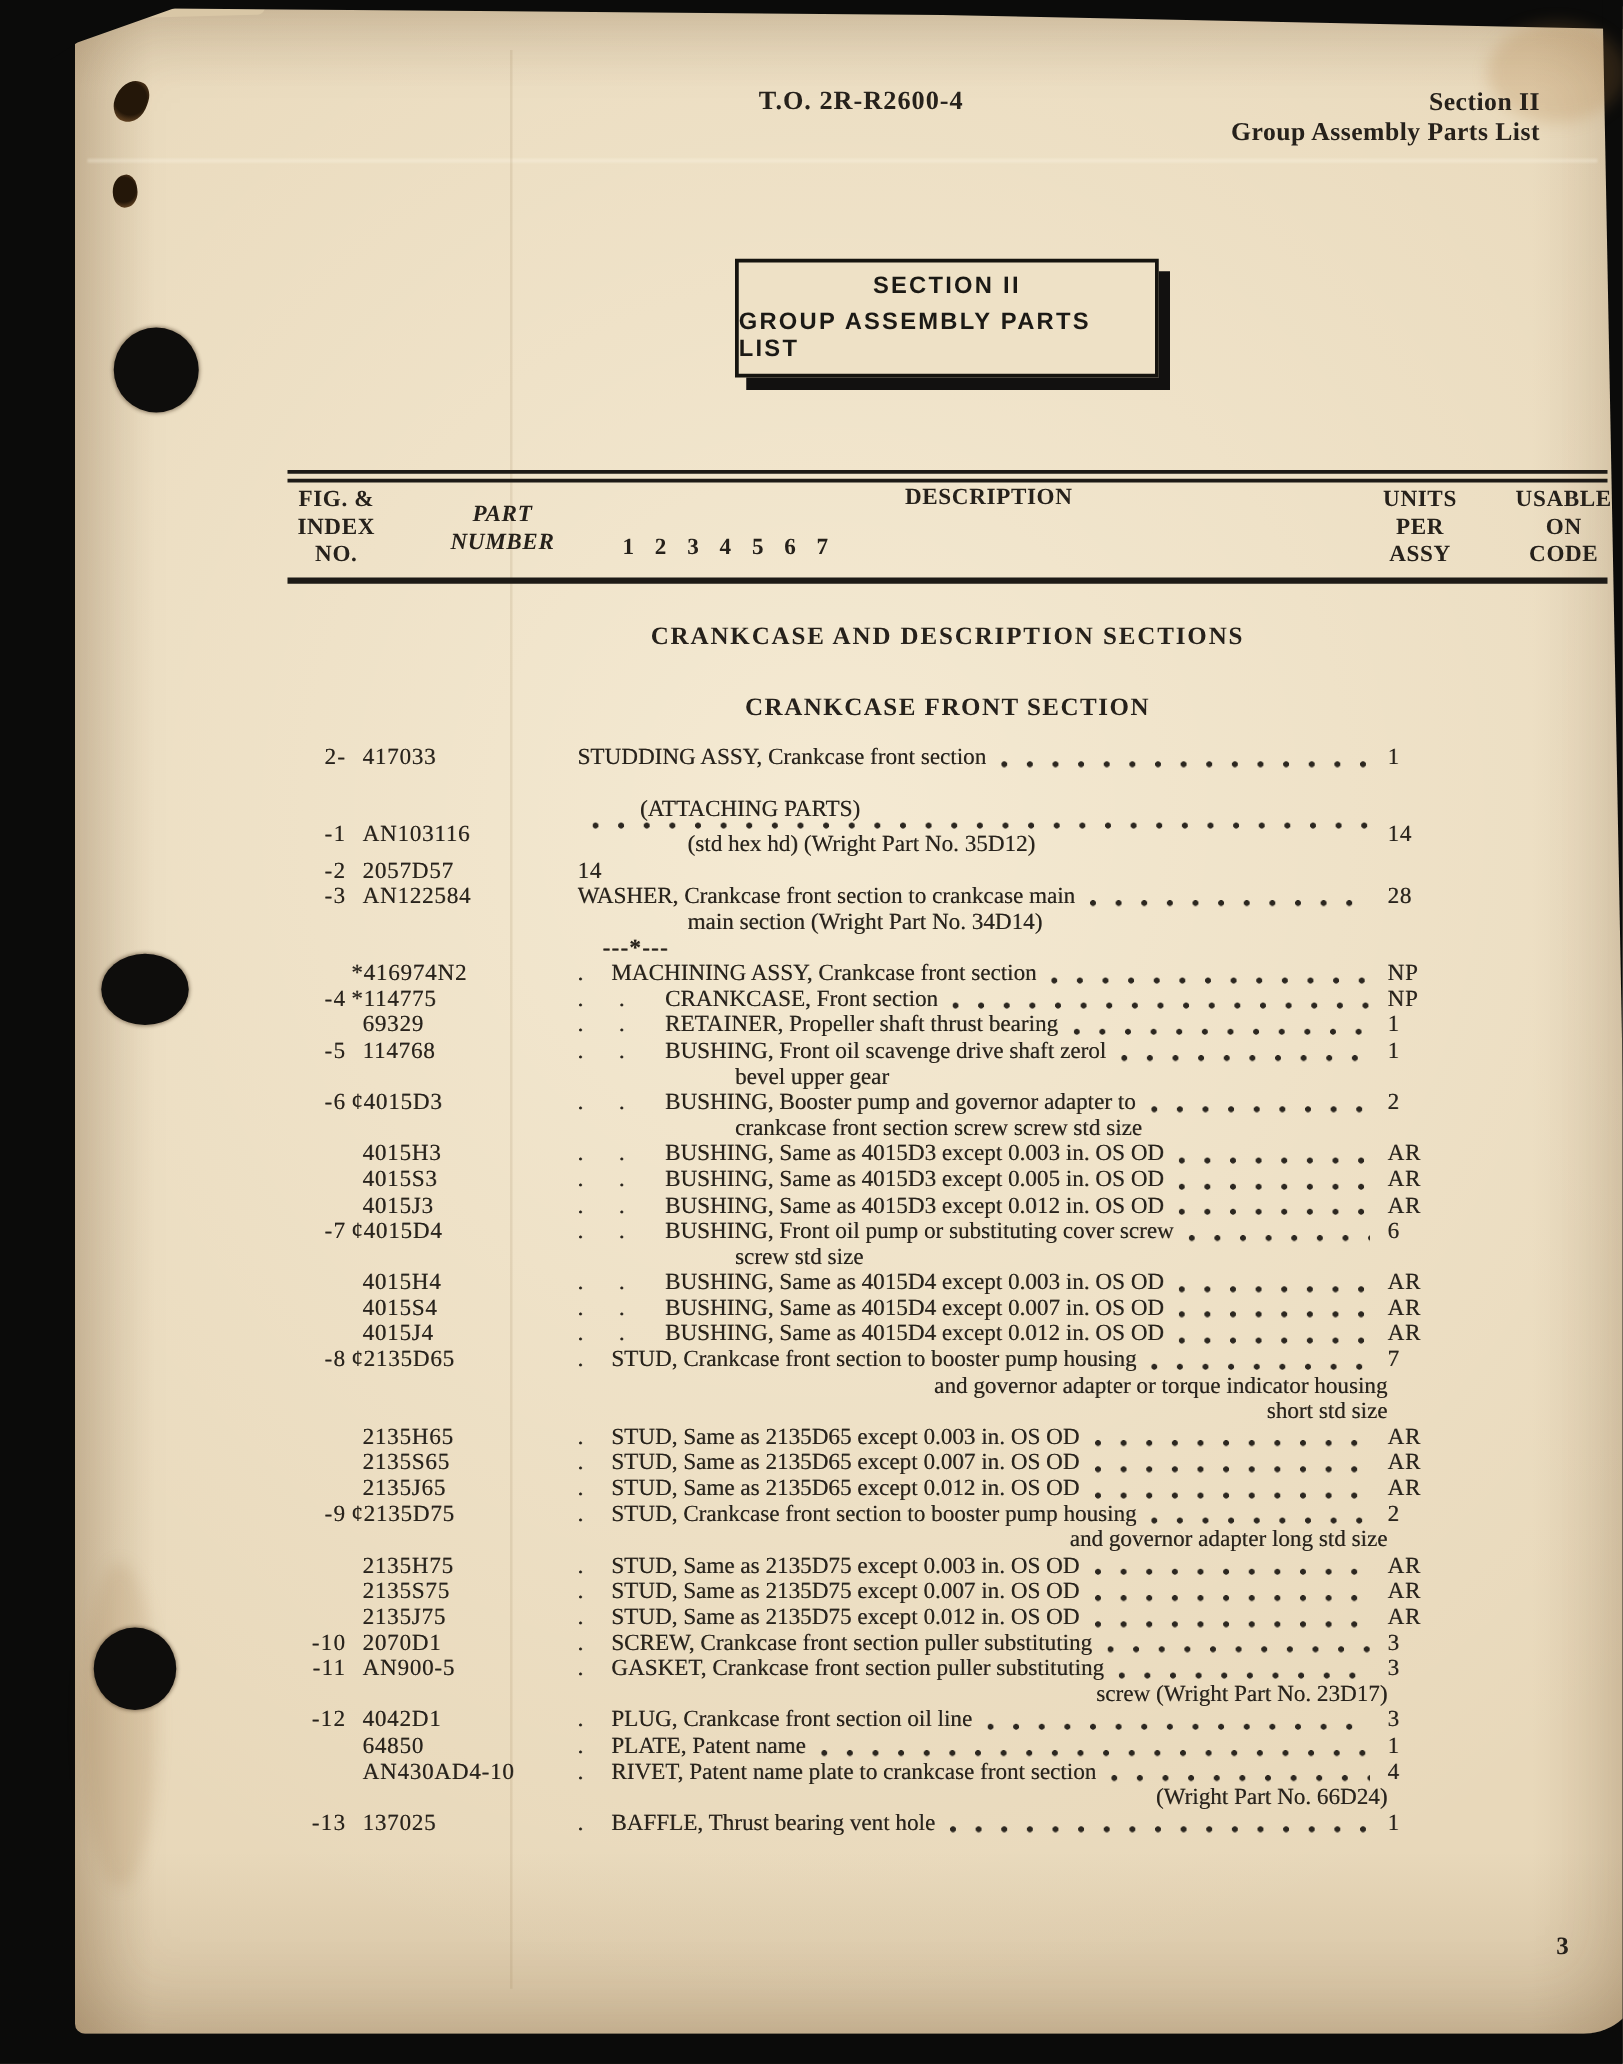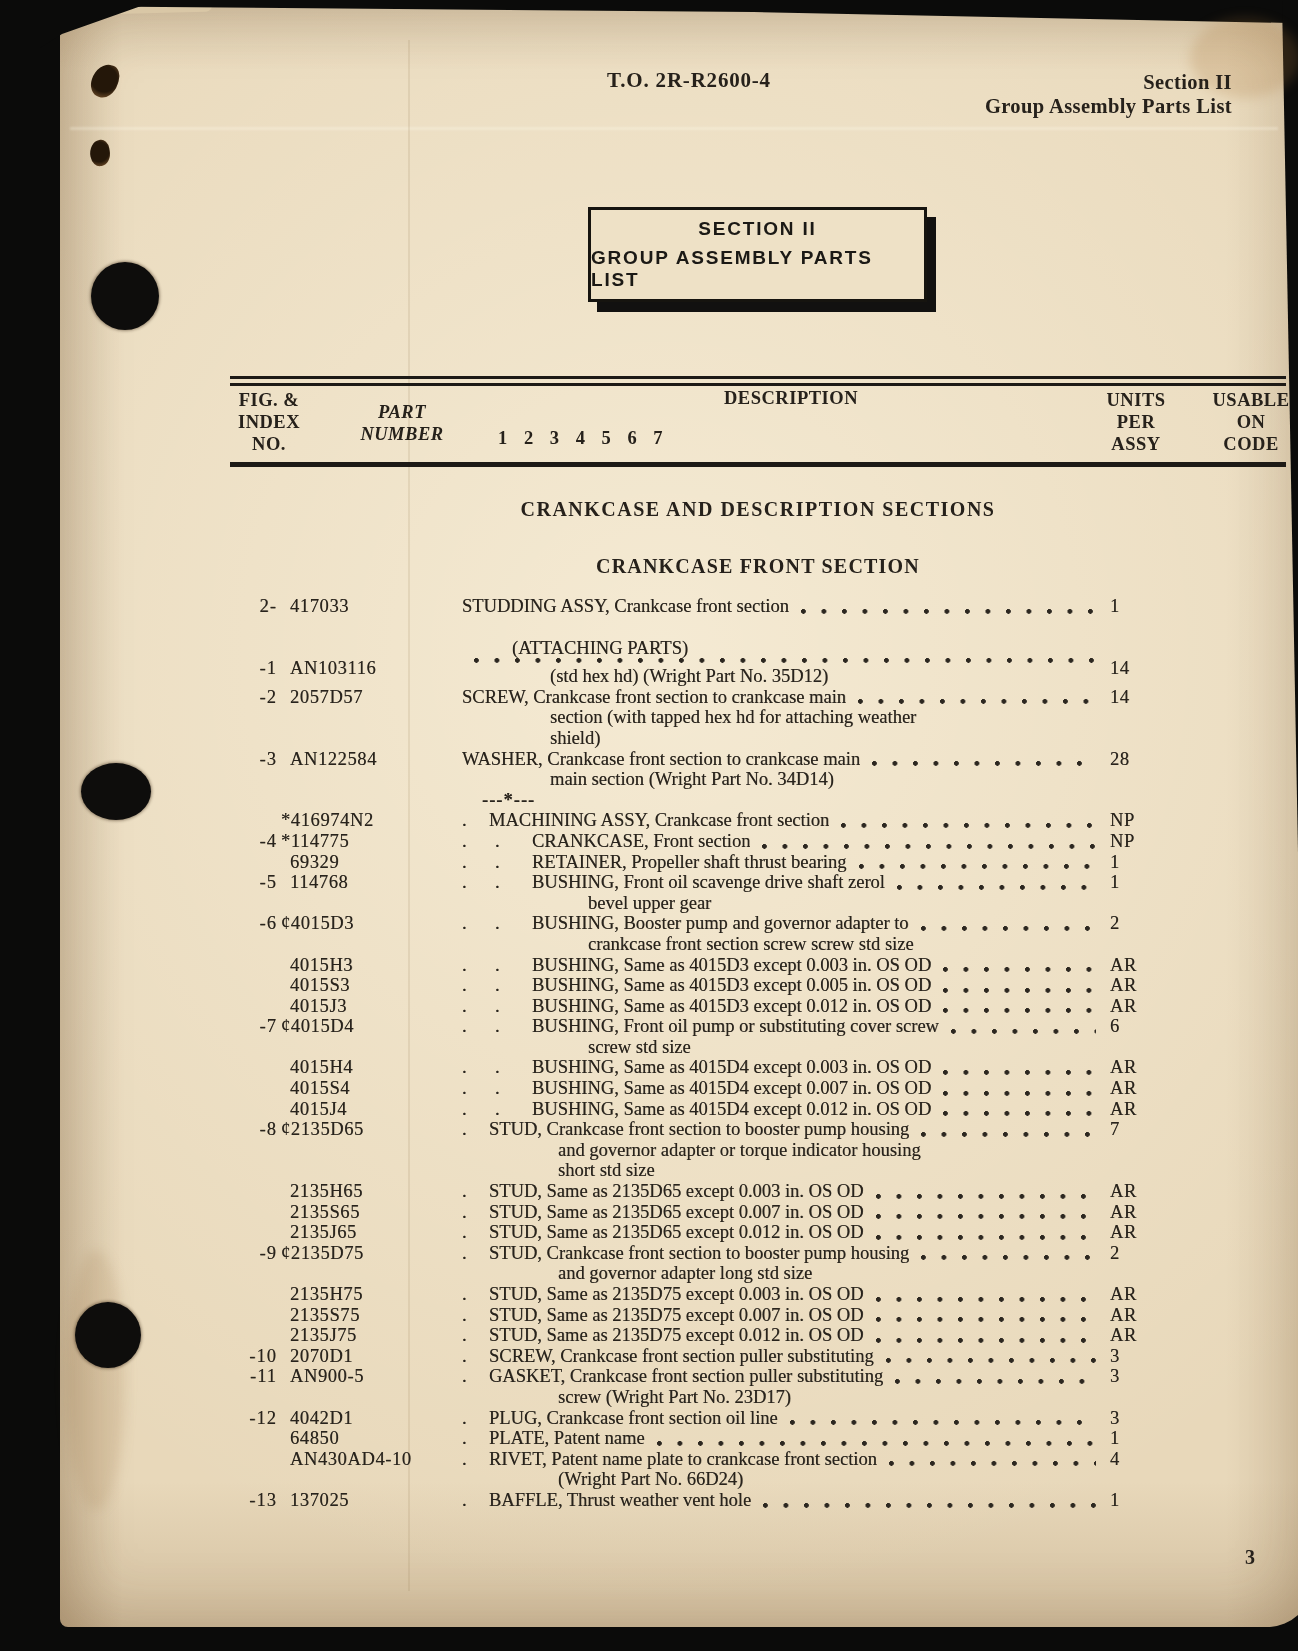--- a/index.html
+++ b/index.html
@@ -74,21 +74,21 @@
   .dtext{white-space:nowrap;flex:0 1 auto;overflow:hidden;}
   .pfx{flex:none;display:inline-block;}
   .pfx.l1{width:27px;}
   .pfx.l2{width:70px;}
   .pfx .pd{display:inline-block;width:33px;}
   .leader{flex:1 1 auto;min-width:18px;height:5px;margin:0 14px 3px 12px;align-self:flex-end;
         background-image:radial-gradient(circle at 2.4px 2.4px,#2c2720 2.1px,rgba(0,0,0,0) 2.6px);
         background-size:20.5px 5px;background-repeat:repeat-x;}
   .cont{white-space:nowrap;}
   .cl0{padding-left:88px;}
-  .cl1{padding-left:96px;}
+  .cl1{padding-left:96px;text-align:right;}
   .cl2{padding-left:126px;}
   .c-units{width:70px;flex:none;letter-spacing:0.6px;}
   .note-text{padding-left:50px;}
   .sep-text{padding-left:20px;letter-spacing:1px;font-weight:600;}
 
   .page-num{position:absolute;left:1180px;top:1546px;width:60px;text-align:center;
         font-size:20px;font-weight:600;}
 </style>
 </head>
 <body>
@@ -178,28 +178,20 @@
           <div class="dline">
             <span class="leader"></span>
           </div>
           <div class="cont cl0">(std hex hd) (Wright Part No. 35D12)</div>
         </div>
         <span class="c-units">14</span>
       </div>
       <div class="row">
         <span class="c-fig">-2</span>
         <span class="c-part">2057D57</span>
-        <div class="c-desc">
-          <div class="dline">
-            <span class="dtext">SCREW, Crankcase front section to crankcase main</span>
-            <span class="leader"></span>
-          </div>
-          <div class="cont cl0">section (with tapped hex hd for attaching weather</div>
-          <div class="cont cl0">shield)</div>
-        </div>
         <span class="c-units">14</span>
       </div>
       <div class="row">
         <span class="c-fig">-3</span>
         <span class="c-part">AN122584</span>
         <div class="c-desc">
           <div class="dline">
             <span class="dtext">WASHER, Crankcase front section to crankcase main</span>
             <span class="leader"></span>
           </div>
@@ -521,21 +513,21 @@
           <div class="cont cl1">(Wright Part No. 66D24)</div>
         </div>
         <span class="c-units">4</span>
       </div>
       <div class="row">
         <span class="c-fig">-13</span>
         <span class="c-part">137025</span>
         <div class="c-desc">
           <div class="dline">
             <span class="pfx l1">.</span>
-            <span class="dtext">BAFFLE, Thrust weather vent hole</span>
+            <span class="dtext">BAFFLE, Thrust bearing vent hole</span>
             <span class="leader"></span>
           </div>
         </div>
         <span class="c-units">1</span>
       </div>
     </div>
 
   <div class="page-num">3</div>
 </div>
 

